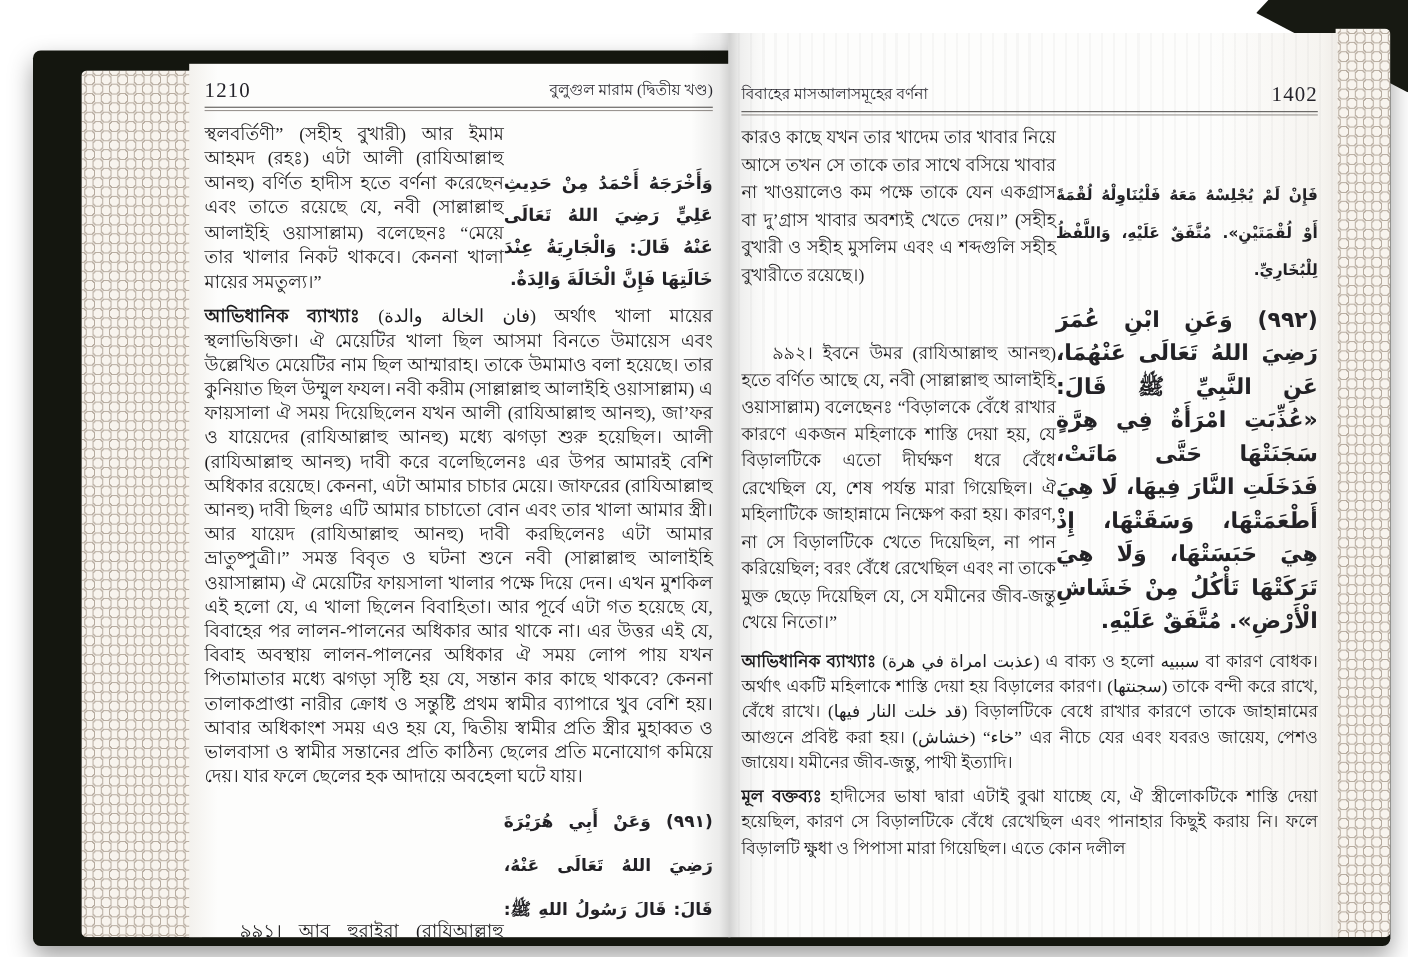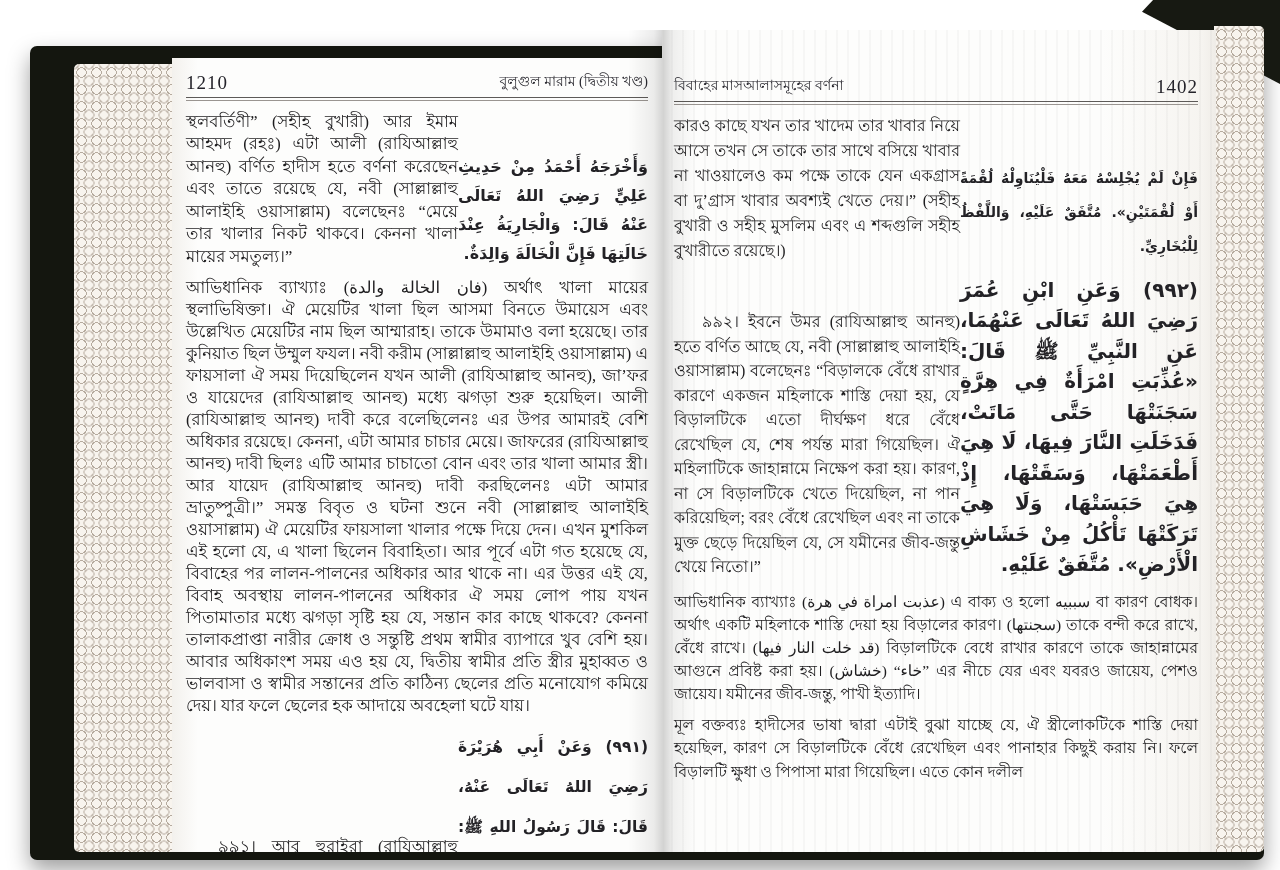--- a/index.html
+++ b/index.html
@@ -64,21 +64,21 @@
   
   .two-col{display:flex;align-items:flex-end;}
   .bn{
     text-align:justify;margin:0;color:#1d1c1e;
     font-family:"Liberation Serif",serif;
   }
   .ar{
     direction:rtl;text-align:justify;margin:0;color:#232226;
     font-family:"DejaVu Sans",sans-serif;font-weight:700;
   }
-  b.head{font-weight:400;margin-top:20px;}
+  b.head{font-weight:700;margin-top:20px;}
 
   
   .page-l .intro-bn{width:272px;font-size:16.5px;line-height:22.5px;}
   .page-l .intro-ar{flex:1;font-size:16px;line-height:29px;padding-top:4px;}
   .page-l .lex{margin-top:9px;font-size:16.5px;line-height:22px;}
   .page-l .h991-bn{width:272px;font-size:16.5px;line-height:23px;text-indent:32px;}
   .page-l .h991-ar{flex:1;font-size:15.5px;line-height:40px;padding-top:2px;}
 
   
   .page-r .cont-bn{width:286px;font-size:16px;line-height:25px;}

